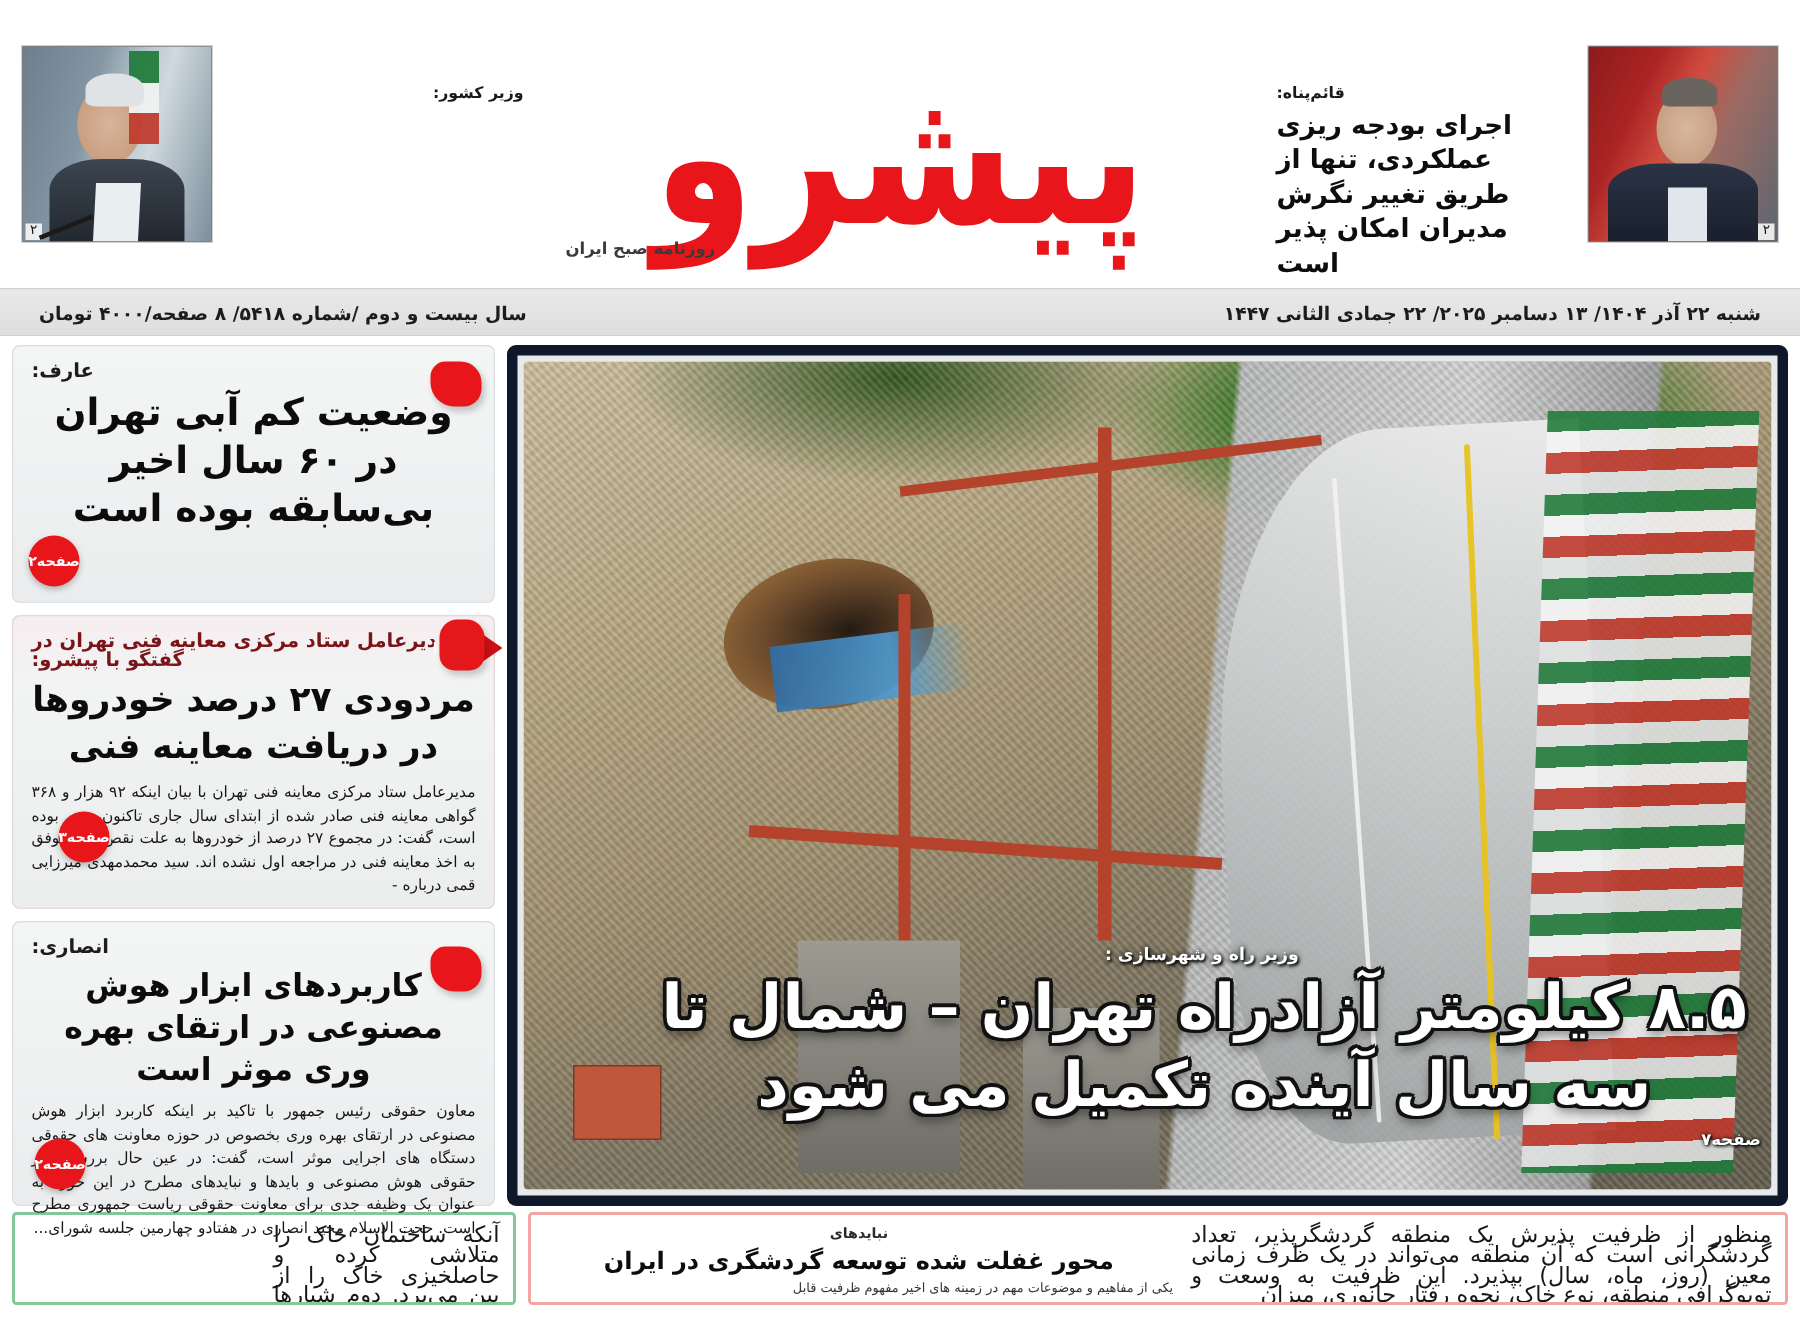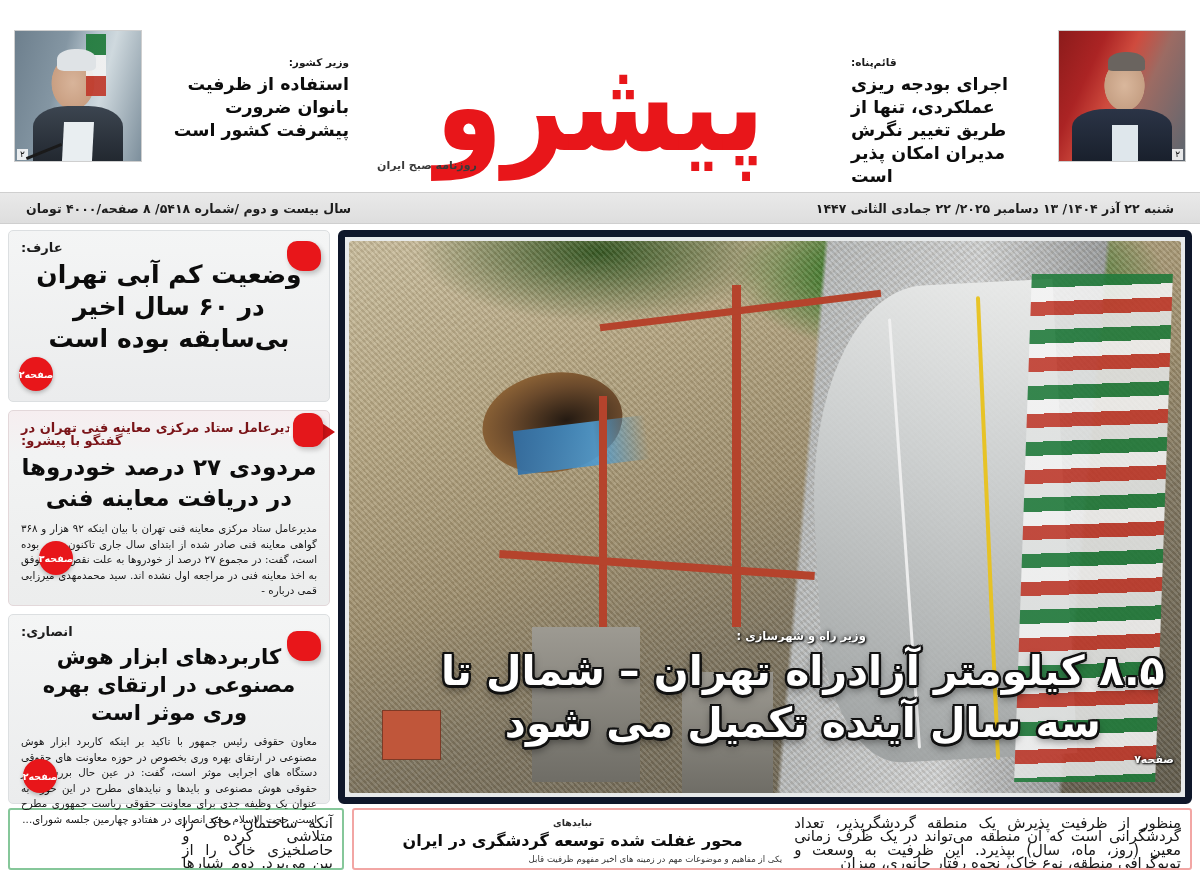--- a/index.html
+++ b/index.html
@@ -424,21 +424,20 @@
       <div class="mh-photo left-ph">
         <div class="portrait-a">
           <div class="pa-hair"></div>
           <div class="pa-shirt"></div>
           <div class="pa-mic"></div>
         </div>
         <span class="pagebadge-sq">۲</span>
       </div>
       <div class="mh-text">
         <div class="mh-kicker">وزیر کشور:</div>
-        <div class="mh-head">استفاده از ظرفیت بانوان ضرورت پیشرفت کشور است</div>
       </div>
     </div>
   </div>
 
   <div class="datebar">
     <span>شنبه  ۲۲ آذر ۱۴۰۴/ ۱۳ دسامبر ۲۰۲۵/ ۲۲ جمادی الثانی ۱۴۴۷</span>
     <span>سال بیست و دوم /شماره ۵۴۱۸/ ۸ صفحه/۴۰۰۰ تومان</span>
   </div>
 
   <div class="content">

